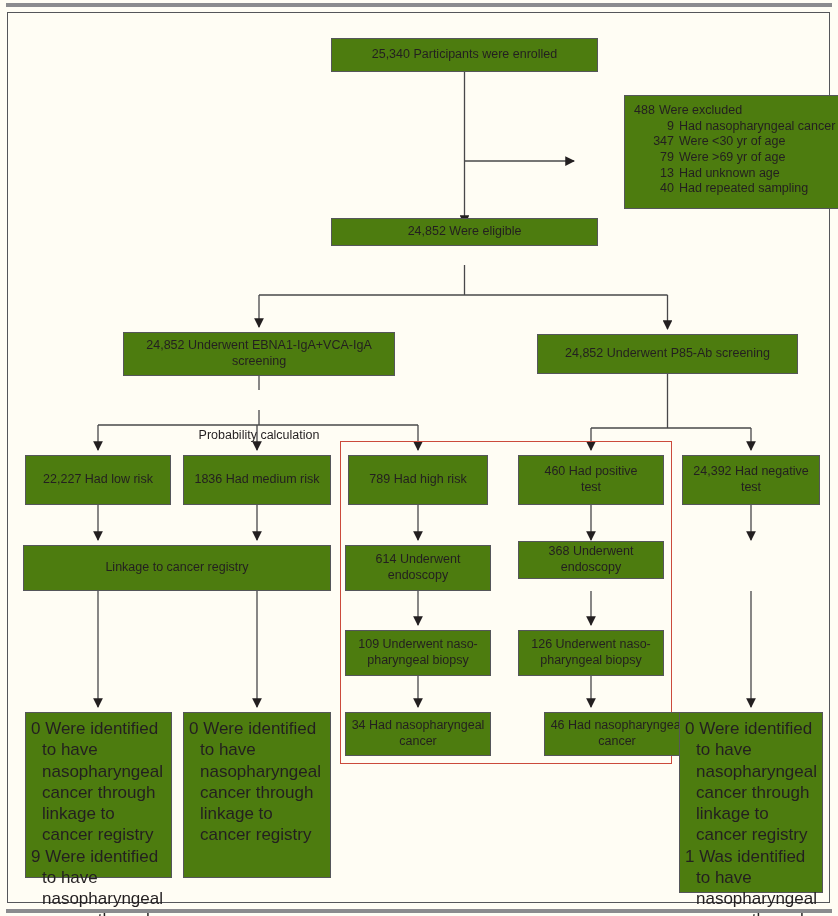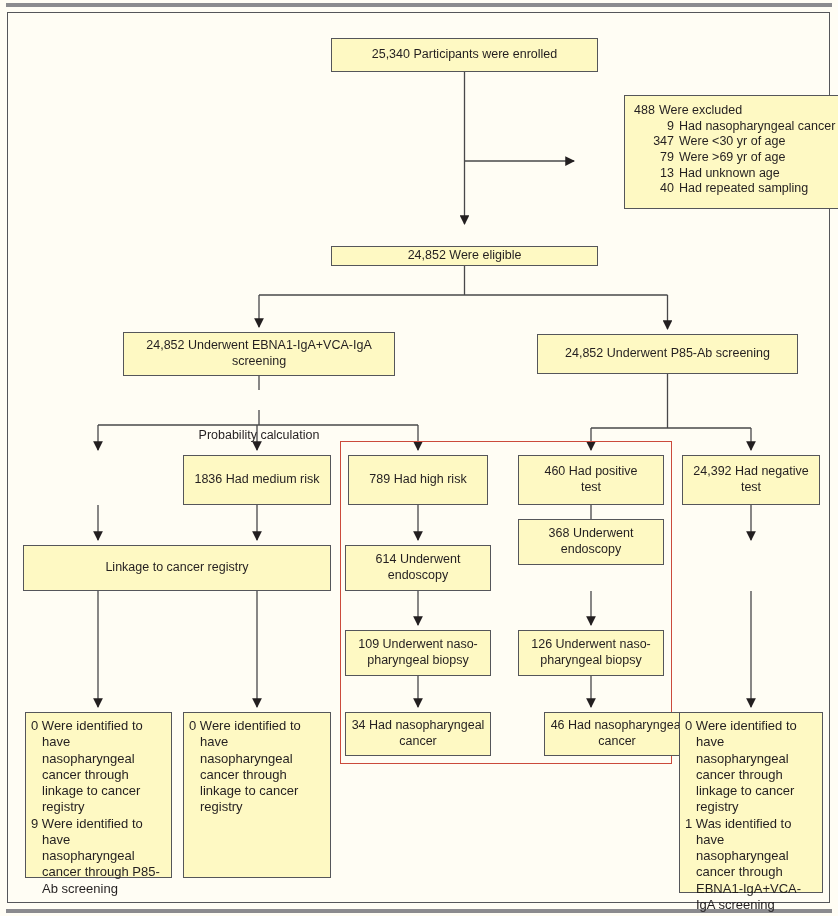--- a/index.html
+++ b/index.html
@@ -10,36 +10,36 @@
     color:#231f20;
     position:relative;
     overflow:hidden;
   }
   .stage{position:absolute;left:0;top:0;width:838px;height:916px;}
   .bar{position:absolute;left:6px;width:826px;height:4px;background:#8b8b8e;}
   .frame{position:absolute;left:7px;top:12px;width:821px;height:889px;border:1.5px solid #55565a;}
   .box{
     position:absolute;
     border:1.4px solid #55565a;
-    background:#fef9c3;
+    background:#4d7c0f;
     box-sizing:border-box;
     font-size:12.5px;
     line-height:1.25;
   }
   .center{
     display:flex;align-items:center;justify-content:center;
     text-align:center;white-space:pre-line;
     padding:2px 3px;
   }
   .listbox{padding:7px 8px 5px 9px;margin-left:44px;}
   .exline{display:flex;}
   .exnum{flex:none;text-align:right;padding-right:5px;box-sizing:border-box;}
   .w1{width:25px;}
   .w2{width:45px;}
-  .outbox{padding:5px 8px 4px 5px;font-size:13px;}
+  .outbox{padding:5px 8px 4px 5px;font-size:17px;}
   .hang{padding-left:11px;text-indent:-11px;}
   .freelabel{
     position:absolute;text-align:center;font-size:12.5px;
     background:transparent;
     margin-top:36px;
   }
   .redrect{
     position:absolute;left:340px;top:441px;width:332px;height:323px;
     border:1.8px solid #cb4a3b;box-sizing:border-box;
     background:transparent;
@@ -125,39 +125,40 @@
     <div class="exline">
         <span class="exnum w2">13</span>
         <span>Had unknown age</span>
       </div>
     <div class="exline">
         <span class="exnum w2">40</span>
         <span>Had repeated sampling</span>
       </div>
   </div>
 
-  <div class="box center" style="left:331px;top:246px;width:267px;height:20px">24,852 Were eligible</div>
+  <div class="box center" style="left:331px;top:218px;width:267px;height:28px">24,852 Were eligible</div>
 
   <div class="box center" style="left:123px;top:332px;width:272px;height:44px">24,852 Underwent EBNA1-IgA+VCA-IgA
 screening</div>
   <div class="box center" style="left:537px;top:334px;width:261px;height:40px">24,852 Underwent P85-Ab screening</div>
 
   <div class="freelabel" style="left:169px;top:392px;width:180px">Probability calculation</div>
 
+  <div class="box center" style="left:25px;top:455px;width:146px;height:50px">22,227 Had low risk</div>
   <div class="box center" style="left:183px;top:455px;width:148px;height:50px">1836 Had medium risk</div>
   <div class="box center" style="left:348px;top:455px;width:140px;height:50px">789 Had high risk</div>
   <div class="box center" style="left:518px;top:455px;width:146px;height:50px">460 Had positive
 test</div>
   <div class="box center" style="left:682px;top:455px;width:138px;height:50px">24,392 Had negative
 test</div>
 
   <div class="box center" style="left:23px;top:545px;width:308px;height:46px">Linkage to cancer registry</div>
   <div class="box center" style="left:345px;top:545px;width:146px;height:46px">614 Underwent
 endoscopy</div>
-  <div class="box center" style="left:518px;top:519px;width:146px;height:46px">368 Underwent
+  <div class="box center" style="left:518px;top:541px;width:146px;height:38px">368 Underwent
 endoscopy</div>
 
   <div class="box center" style="left:345px;top:630px;width:146px;height:46px">109 Underwent naso-
 pharyngeal biopsy</div>
   <div class="box center" style="left:518px;top:630px;width:146px;height:46px">126 Underwent naso-
 pharyngeal biopsy</div>
 
   <div class="box center" style="left:345px;top:712px;width:146px;height:44px">34 Had nasopharyngeal
 cancer</div>
   <div class="box center" style="left:544px;top:712px;width:146px;height:44px">46 Had nasopharyngeal

